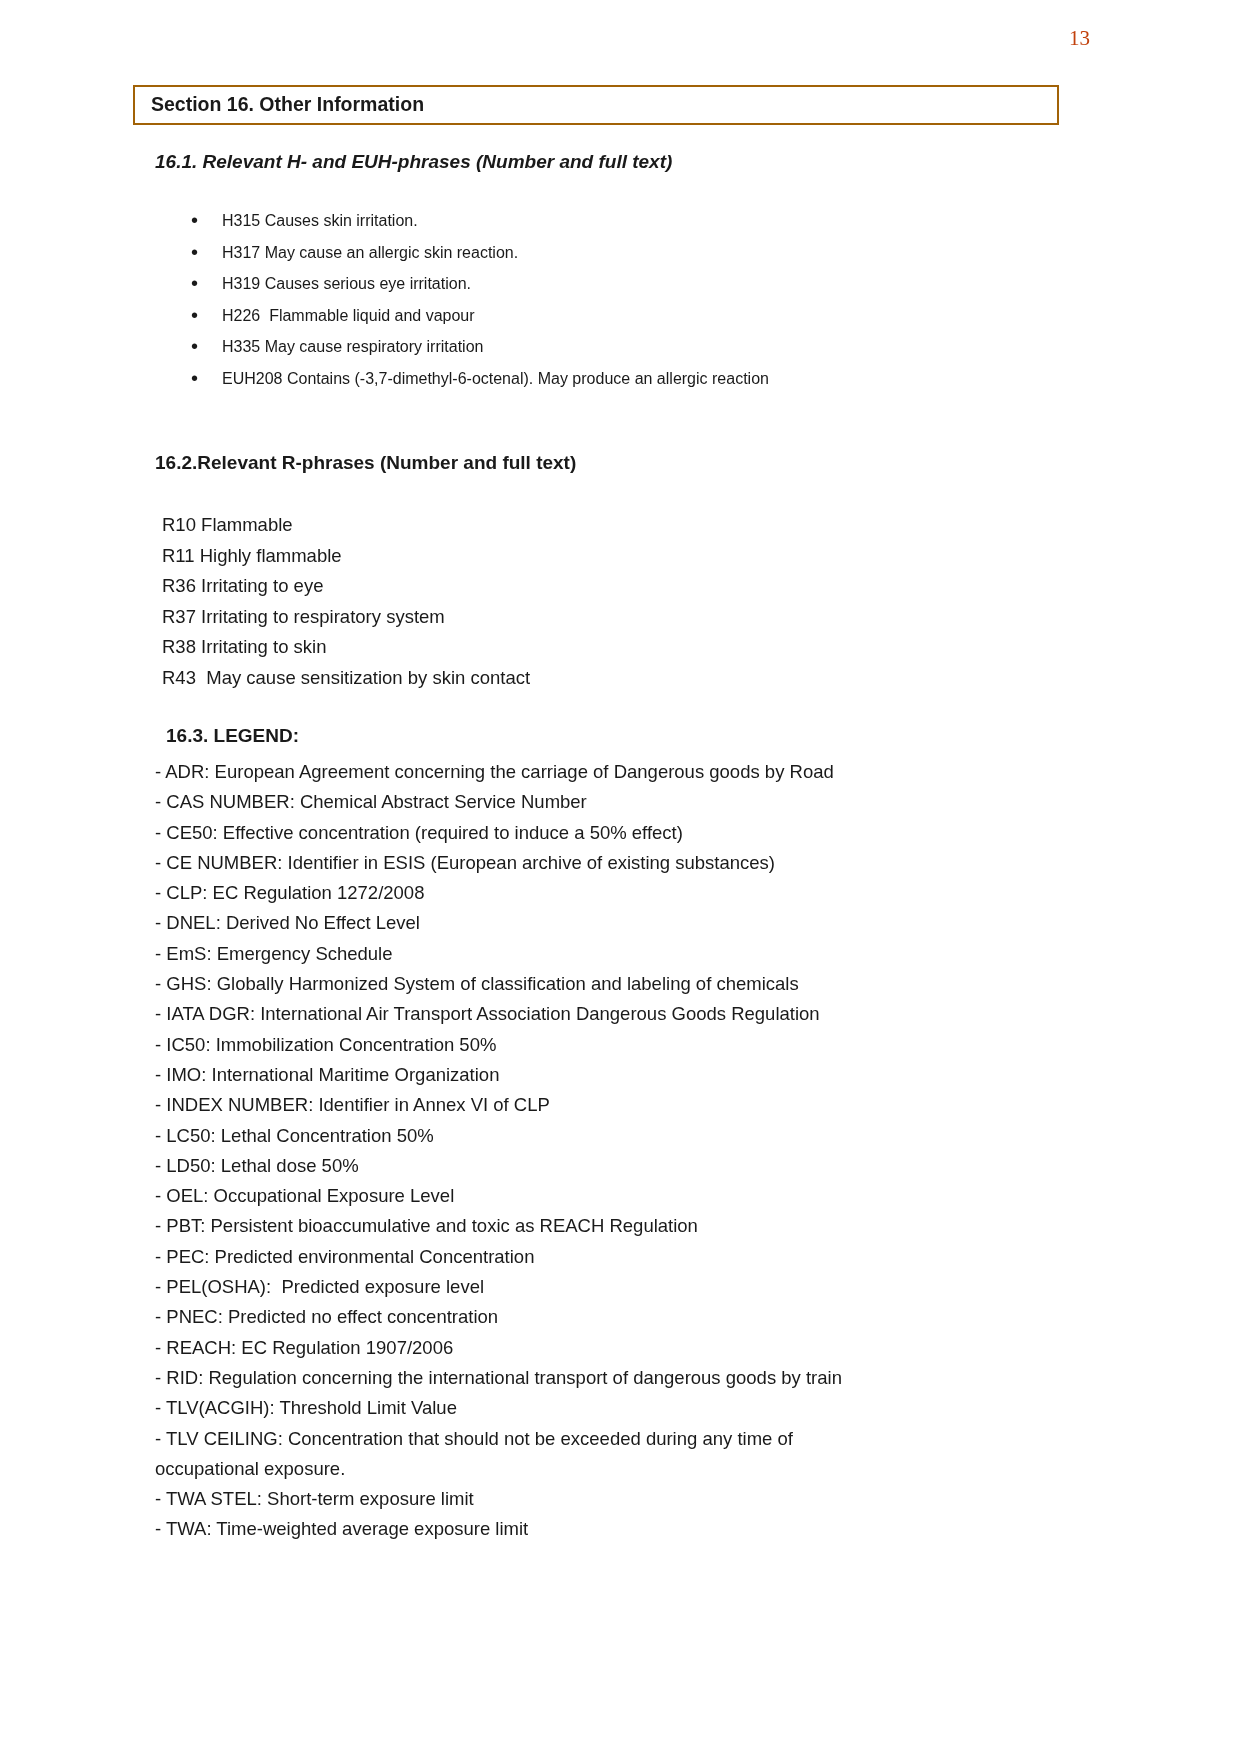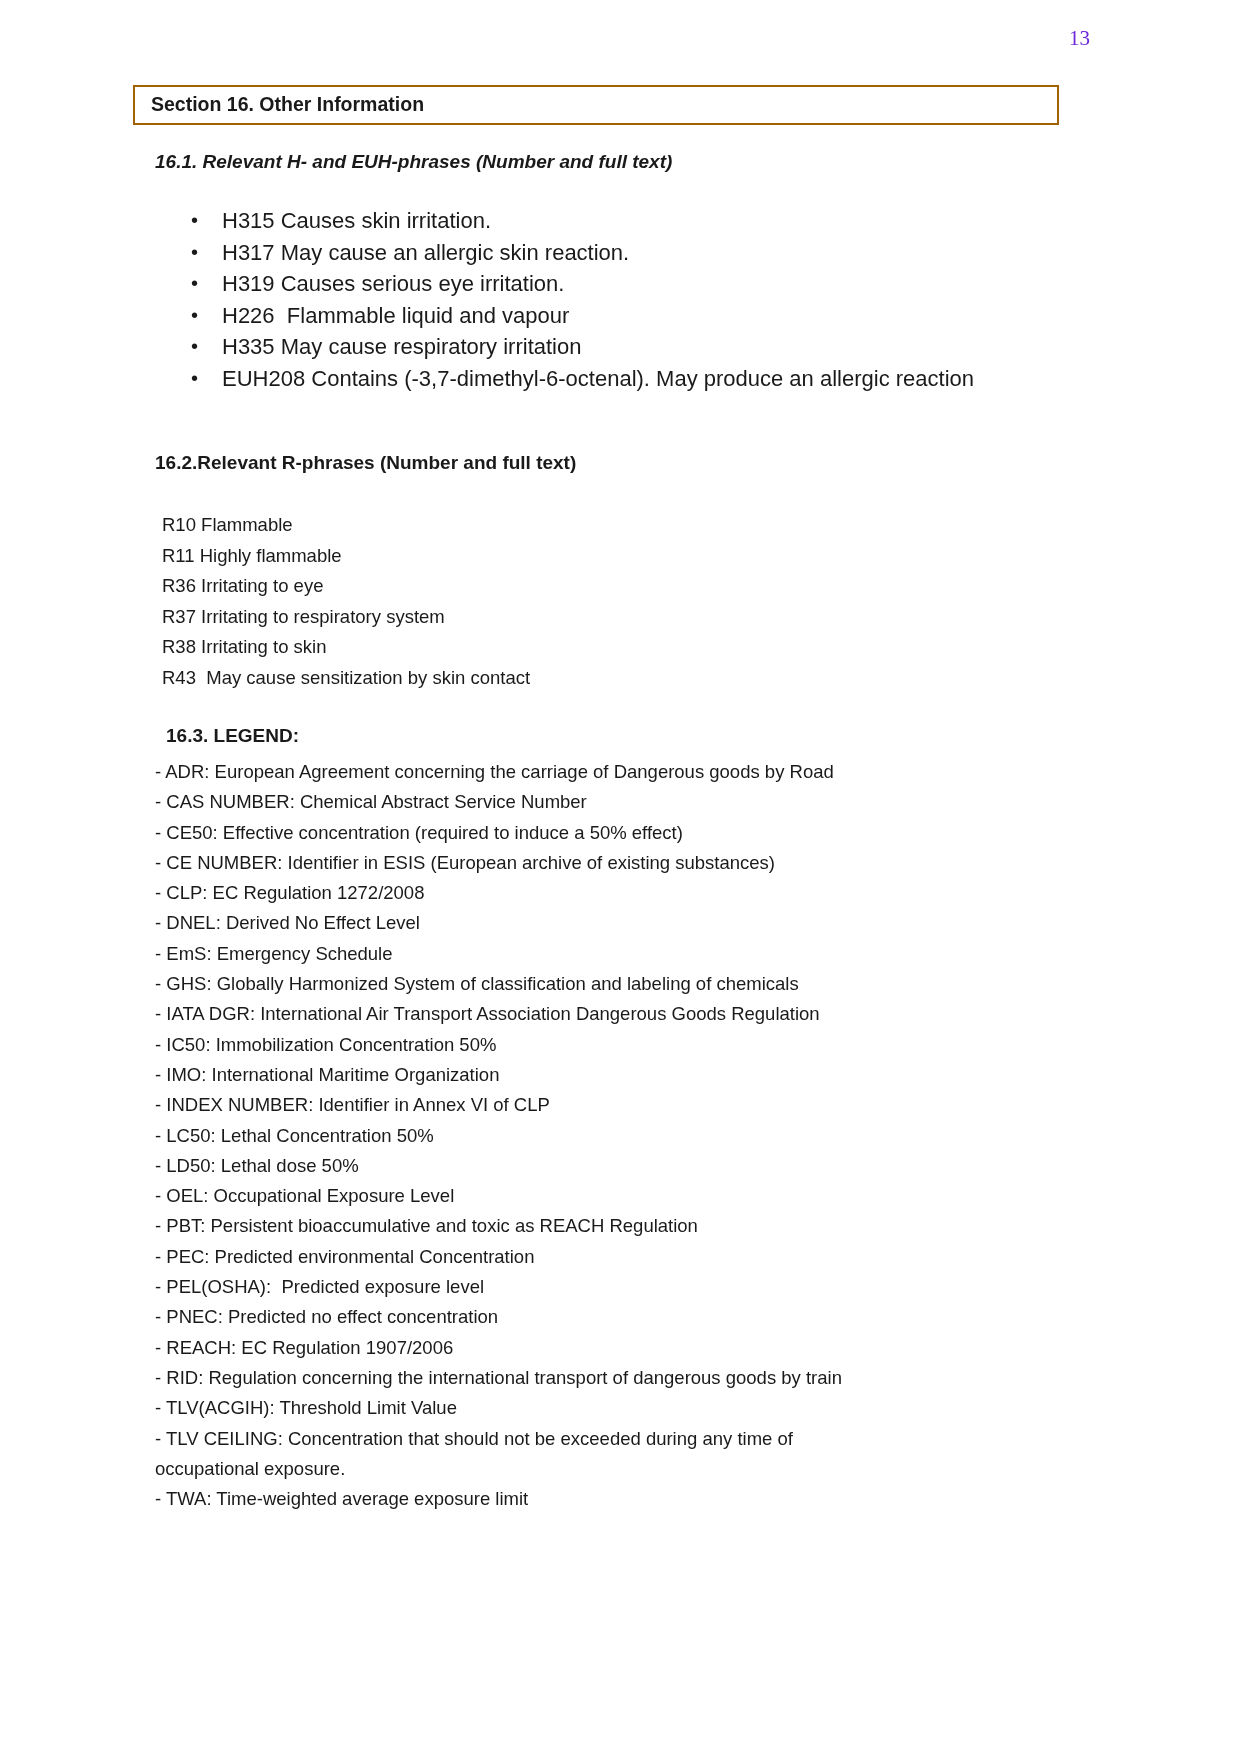--- a/index.html
+++ b/index.html
@@ -12,21 +12,21 @@
     font-family: "Liberation Sans", sans-serif;
     color: #1a1a1a;
     overflow: hidden;
   }
   .page-number {
     position: absolute;
     top: 26px;
     right: 150px;
     font-family: "Liberation Serif", serif;
     font-size: 21px;
-    color: #6d28d9;
+    color: #c2410c;
   }
   .section-box {
     margin: 85px 0 0 133px;
     width: 906px;
     border: 2px solid #a16207;
     padding: 5px 0 6px 16px;
     font-size: 19.5px;
     font-weight: 700;
     line-height: 25px;
   }
@@ -41,21 +41,21 @@
   .hlist {
     list-style: none;
     margin: 30px 0 0 155px;
     padding: 0;
     width: 960px;
   }
   .hlist li {
     position: relative;
     padding-left: 67px;
     line-height: 31.5px;
-    font-size: 22px;
+    font-size: 16px;
     white-space: pre;
   }
   .hlist li::before {
     content: "\2022";
     position: absolute;
     left: 36px;
     top: 0;
     font-size: 20px;
   }
   .h162 {
@@ -144,16 +144,17 @@
       <div class="legend-line">- OEL: Occupational Exposure Level</div>
       <div class="legend-line">- PBT: Persistent bioaccumulative and toxic as REACH Regulation</div>
       <div class="legend-line">- PEC: Predicted environmental Concentration</div>
       <div class="legend-line">- PEL(OSHA):  Predicted exposure level</div>
       <div class="legend-line">- PNEC: Predicted no effect concentration</div>
       <div class="legend-line">- REACH: EC Regulation 1907/2006</div>
       <div class="legend-line">- RID: Regulation concerning the international transport of dangerous goods by train</div>
       <div class="legend-line">- TLV(ACGIH): Threshold Limit Value</div>
       <div class="legend-line">- TLV CEILING: Concentration that should not be exceeded during any time of</div>
       <div class="legend-line">occupational exposure.</div>
+      <div class="legend-line">- TWA STEL: Short-term exposure limit</div>
       <div class="legend-line">- TWA: Time-weighted average exposure limit</div>
     </div>
 
 </div>
 
 </body></html>

